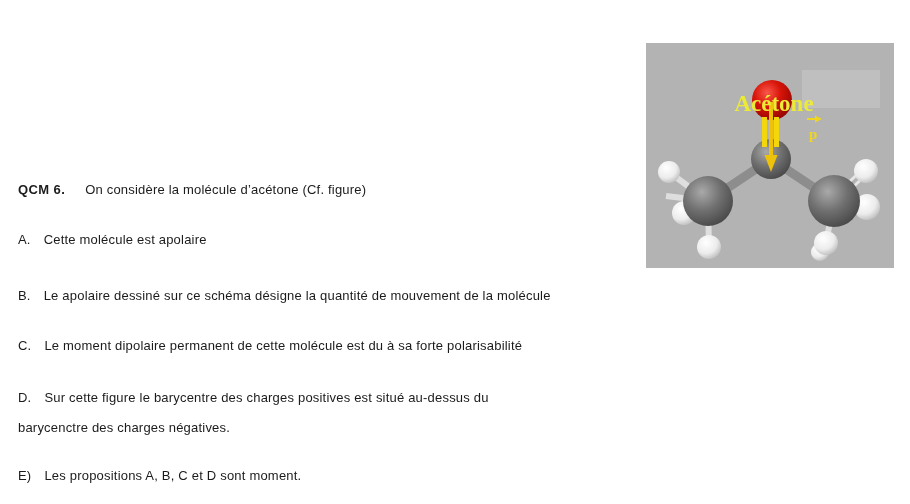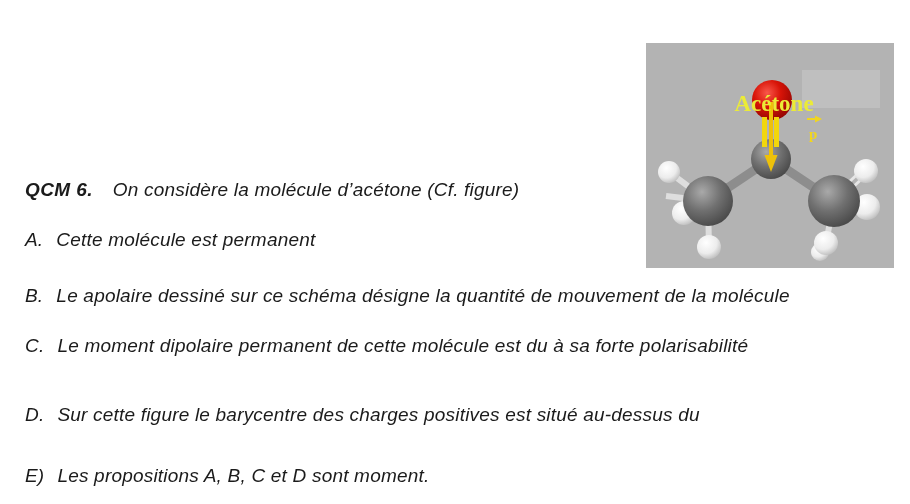--- a/index.html
+++ b/index.html
@@ -6,30 +6,29 @@
   body {
     width: 910px; height: 504px;
     position: relative;
     background: #ffffff;
     overflow: hidden;
     font-family: "Liberation Sans", sans-serif;
     color: #1b1b1b;
   }
   .txtline {
     position: absolute;
-    left: 25px;
-    font-size: 19px;
+    left: 18px;
+    font-size: 13px;
     line-height: 24px;
     letter-spacing: 0.2px;
     white-space: nowrap;
-    font-style: italic;
   }
   .qcm-label { font-weight: bold; margin-right: 20px; letter-spacing: 0.4px; }
   .opt-label { margin-right: 13px; }
-  #option-d { line-height: 30px; margin-top: 17px; }
+  #option-d { line-height: 30px; }
   #option-d .cont-line { display: block; }
   .figure-wrap {
     position: absolute;
     left: 646px; top: 43px;
     width: 248px; height: 225px;
   }
   .figure-wrap svg { display: block; }
   .ftitle {
     font-family: "Liberation Serif", serif;
     font-weight: bold;
@@ -42,33 +41,34 @@
   }
 </style>
 </head>
 <body>
 
 <div class="txtline" style="top:178px">
   <span class="qcm-label">QCM 6.</span><span>On considère la molécule d’acétone (Cf. figure)</span>
 </div>
 
 <div class="txtline" id="option-a" style="top:228px">
-  <span class="opt-label">A.</span><span>Cette molécule est permanent</span>
+  <span class="opt-label">A.</span><span>Cette molécule est apolaire</span>
 </div>
 
 <div class="txtline" id="option-b" style="top:284px">
   <span class="opt-label">B.</span><span>Le apolaire dessiné sur ce schéma désigne la quantité de mouvement de la molécule</span>
 </div>
 
 <div class="txtline" id="option-c" style="top:334px">
   <span class="opt-label">C.</span><span>Le moment dipolaire permanent de cette molécule est du à sa forte polarisabilité</span>
 </div>
 
 <div class="txtline" id="option-d" style="top:383px">
   <span class="opt-label">D.</span><span>Sur cette figure le barycentre des charges positives est situé au-dessus du</span>
+  <span class="cont-line">barycenctre des charges négatives.</span>
 </div>
 
 <div class="txtline" id="option-e" style="top:464px">
   <span class="opt-label">E)</span><span>Les propositions A, B, C et D sont moment.</span>
 </div>
 
 <div class="figure-wrap">
   <svg width="248" height="225" viewBox="0 0 248 225">
     <defs>
       <radialGradient id="gO" cx="38%" cy="32%" r="75%">

